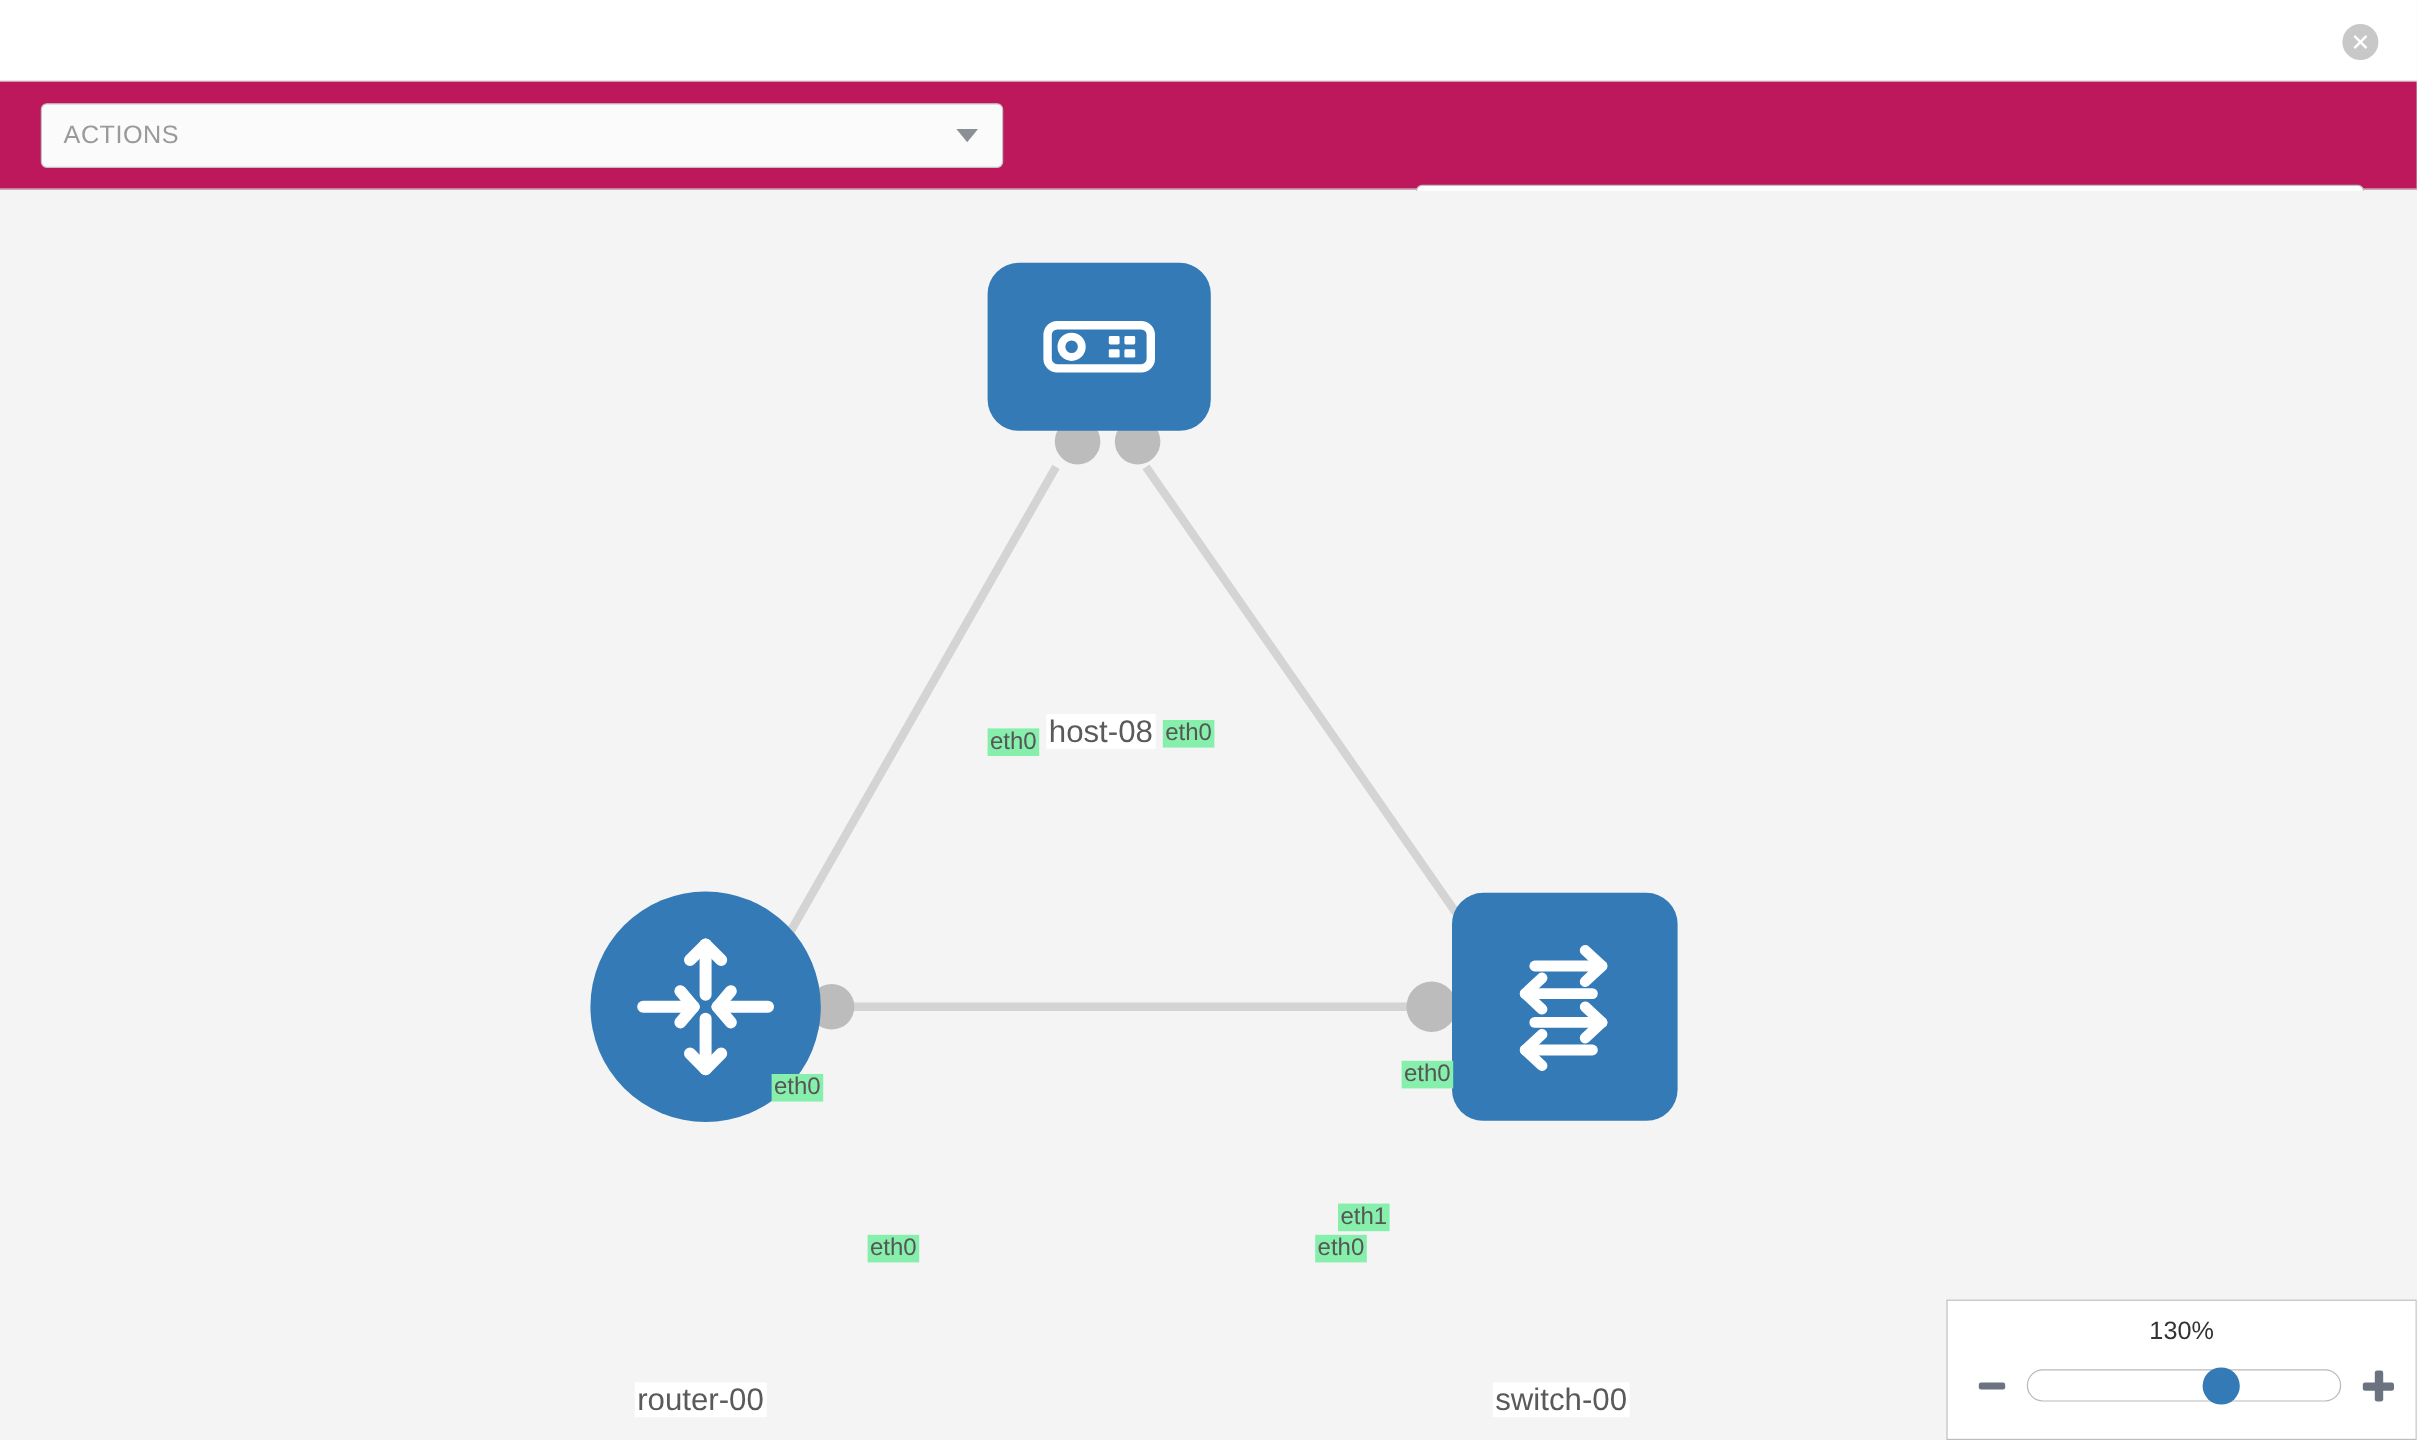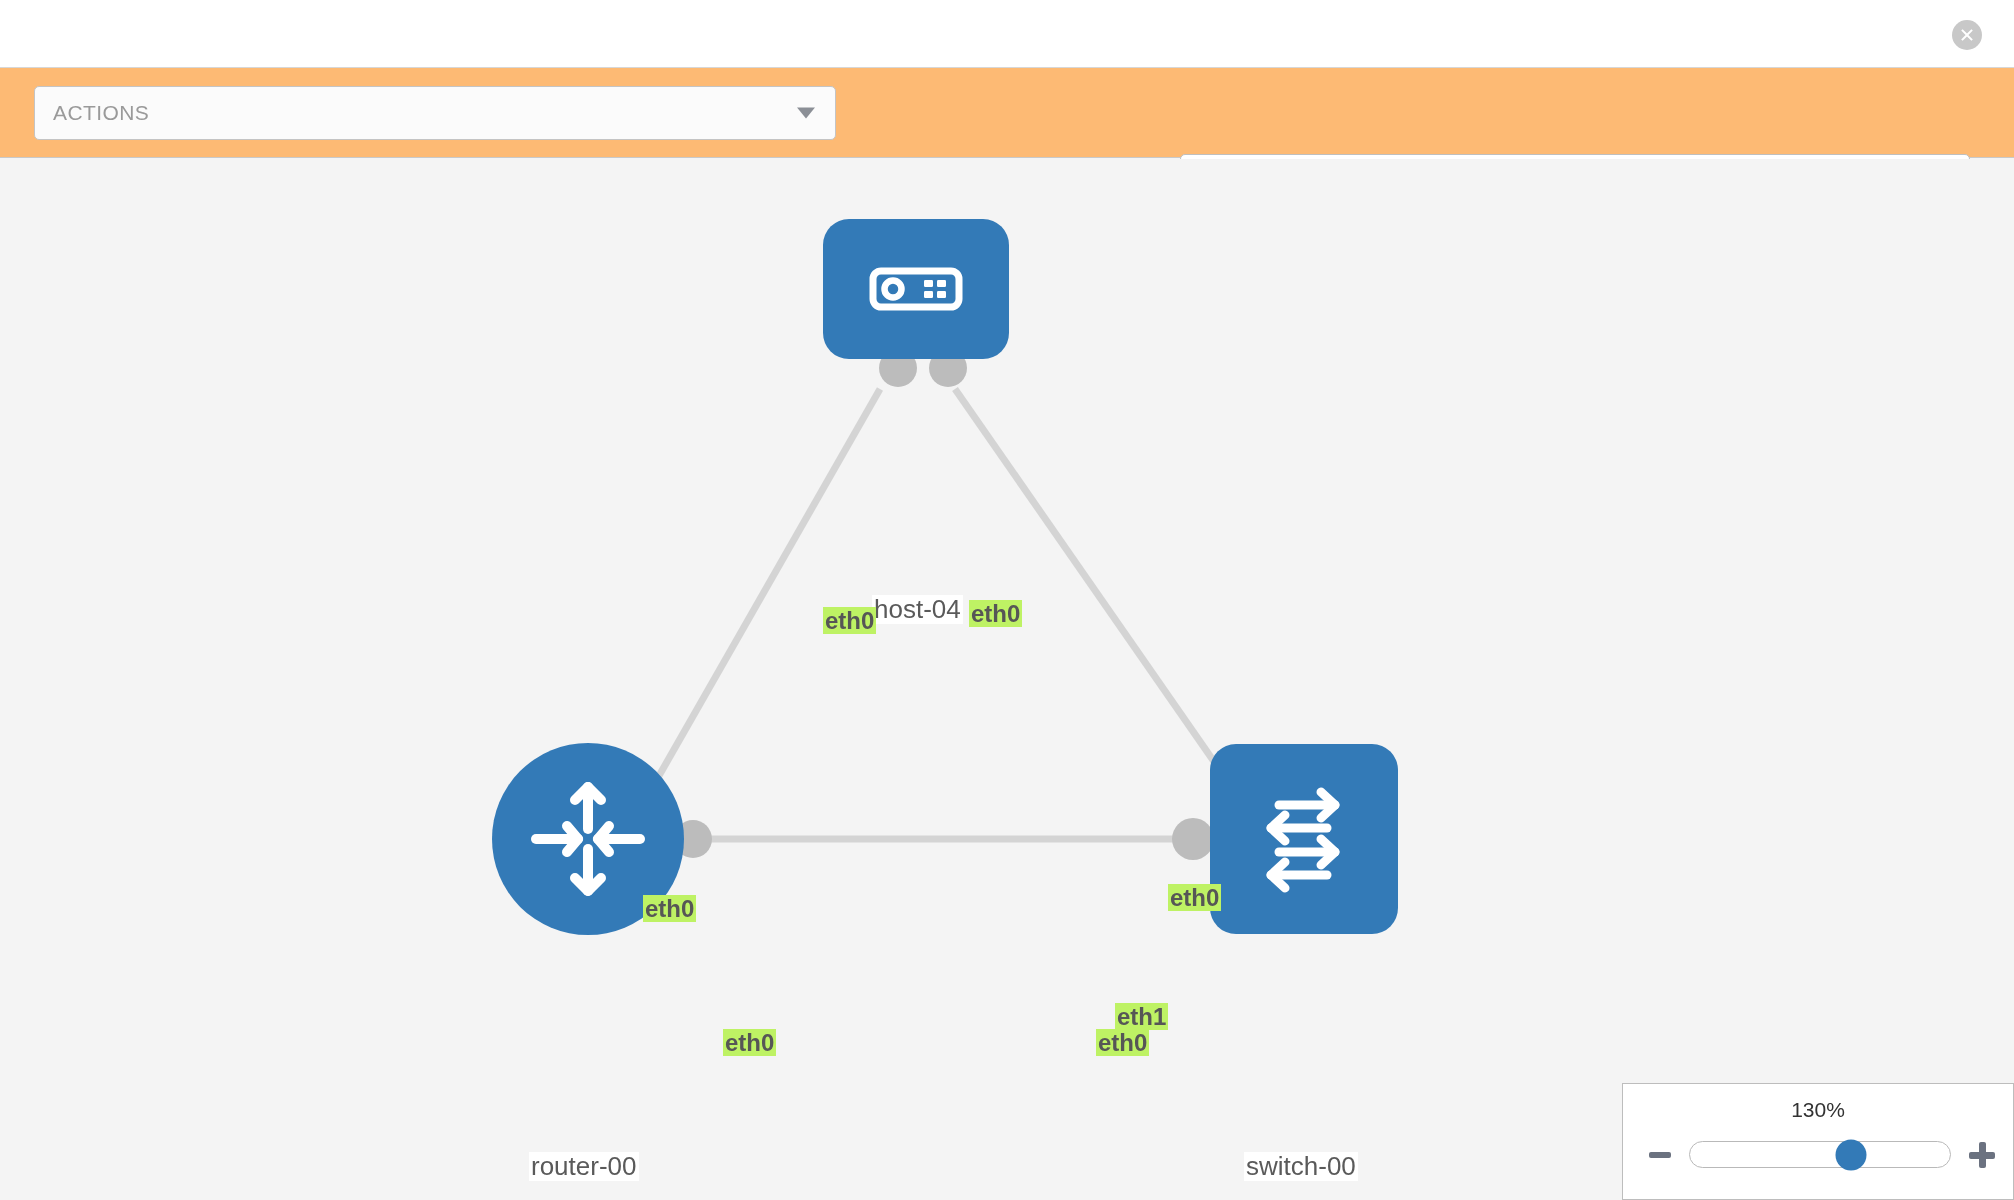--- a/index.html
+++ b/index.html
@@ -30,21 +30,21 @@
     background: #c8c8c8;
     display: flex; align-items: center; justify-content: center;
     cursor: pointer;
   }
   .close-btn svg { display: block; }
 
   
   .toolbar {
     position: absolute; left: 0; top: 68px;
     width: 2014px; height: 90px;
-    background: #fdba74;
+    background: #be185d;
     border-bottom: 1px solid #c9c9c9;
   }
   .actions-select {
     position: absolute; left: 34px; top: 18px;
     width: 802px; height: 54px;
     background: #fbfbfb;
     border: 1px solid #c4c4c4; border-radius: 5px;
     display: flex; align-items: center;
     cursor: pointer;
   }
@@ -99,26 +99,25 @@
   .node-label {
     position: absolute;
     font-size: 26px; color: #5a5a5a;
     background: #ffffff;
     white-space: nowrap;
     line-height: 1.05;
     padding: 1px 2px;
   }
   .port-label {
     position: absolute;
-    font-size: 24px; color: #565656;
-    background: #bef264;
+    font-size: 20px; color: #565656;
+    background: #86efac;
     white-space: nowrap;
     line-height: 1.05;
     padding: 1px 2px;
-    font-weight: bold;
   }
 
   
   .zoom-panel {
     position: absolute; left: 1622px; top: 1083px;
     width: 392px; height: 117px;
     background: #ffffff;
     border: 1px solid #bdbdbd;
     padding-left: 16px;
   }
@@ -264,21 +263,21 @@
         <circle cx="588" cy="680" r="96" fill="#337ab7"></circle>
         <use href="#ic-router" x="588" y="680"></use>
       </g>
 
       <g>
         <rect x="1210" y="585" width="188" height="190" rx="26" ry="26" fill="#337ab7"></rect>
         <use href="#ic-switch" x="1303" y="680"></use>
       </g>
     </svg>
 
-    <div class="node-label" style="left:872px; top:436px;">host-04</div>
+    <div class="node-label" style="left:872px; top:436px;">host-08</div>
     <div class="node-label" style="left:529px; top:993px;">router-00</div>
     <div class="node-label" style="left:1244px; top:993px;text-align:center;">switch-00</div>
 
     <div class="port-label" style="left:823px; top:448px;">eth0</div>
     <div class="port-label" style="left:969px; top:441px;">eth0</div>
     <div class="port-label" style="left:643px; top:736px;">eth0</div>
     <div class="port-label" style="left:1168px; top:725px;">eth0</div>
     <div class="port-label" style="left:723px; top:870px;">eth0</div>
     <div class="port-label" style="left:1096px; top:870px;">eth0</div>
     <div class="port-label" style="left:1115px; top:844px;">eth1</div>

